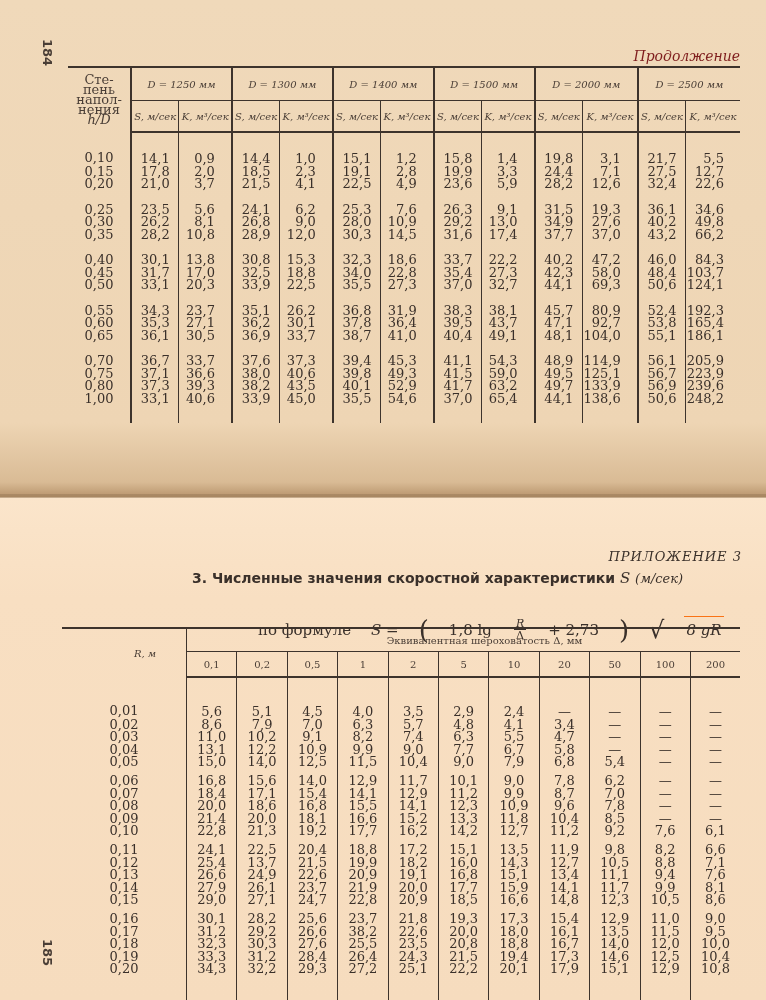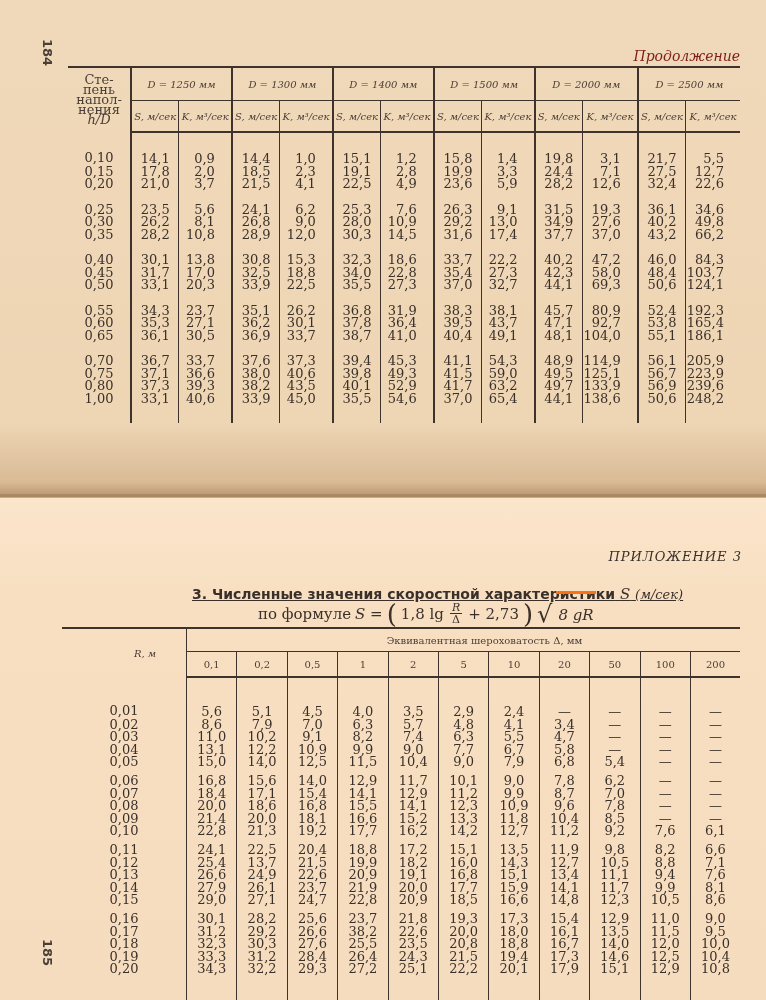--- a/index.html
+++ b/index.html
@@ -36,29 +36,29 @@
   .t1 .bl { border-left:1px solid #3d332c; }
   .t1 .blb { border-left:2px solid #3d332c; }
   .t1 td { vertical-align:top; padding:0; line-height:12.5px; text-align:center; }
   .t1 tbody tr.grp td { padding-top:13px; }
   .t1 tbody tr.first td { padding-top:20px; }
   .t1 tbody tr.last td { height:30px; }
   .cell-k { text-align:right !important; padding-right:16px !important; }
 
   
   .appx { position:absolute; right:24px; top:549px; font-style:italic; font-size:13px; letter-spacing:1px; }
-  .title { position:absolute; left:192px; top:585px; font-family:"DejaVu Sans", sans-serif; font-weight:bold; font-size:14px;text-decoration:underline; }
+  .title { position:absolute; left:192px; top:569px; font-family:"DejaVu Sans", sans-serif; font-weight:bold; font-size:14px; }
   .title .s { font-family:"DejaVu Serif", serif; font-style:italic; font-weight:normal; font-size:15px; }
   .title .u { font-family:"DejaVu Serif", serif; font-style:italic; font-weight:normal; font-size:13px; }
-  .formula { position:absolute; left:258px; top:591px; font-size:15px; display:flex; align-items:center; gap:4px;justify-content:space-between; }
+  .formula { position:absolute; left:258px; top:616px; font-size:15px; display:flex; align-items:center; gap:20px;justify-content:space-between; }
   .formula i { font-style:italic; }
   .frac { display:inline-flex; flex-direction:column; align-items:center; font-size:11px; line-height:11px; margin:0 2px; }
   .frac .n { border-bottom:1px solid #3a302a; padding:0 2px; font-style:italic; }
   .paren { font-size:26px; line-height:24px; }
-  .sqrt { border-top:3px solid #f97316; padding:12px 2px; font-style:italic; }
+  .sqrt { border-top:1px solid #f97316; padding:4px 2px; font-style:italic; }
   .rad { font-size:24px; line-height:20px; font-style:italic; }
 
   
   .t2 { position:absolute; left:62px; top:627px; width:678px; font-size:13px; }
   .t2 th { font-weight:normal; font-size:10px; color:#4a3e36; }
   .t2 .top th { border-top:2px solid #3d332c;padding-left:43px; }
   .t2 .sub th { border-bottom:2px solid #3d332c; height:22px; }
   .t2 .eq { height:20px; border-bottom:1px solid #3d332c; font-size:10px; }
   .t2 .rcol { width:80px; font-style:italic; }
   .t2 .bl { border-left:1px solid #3d332c; }

